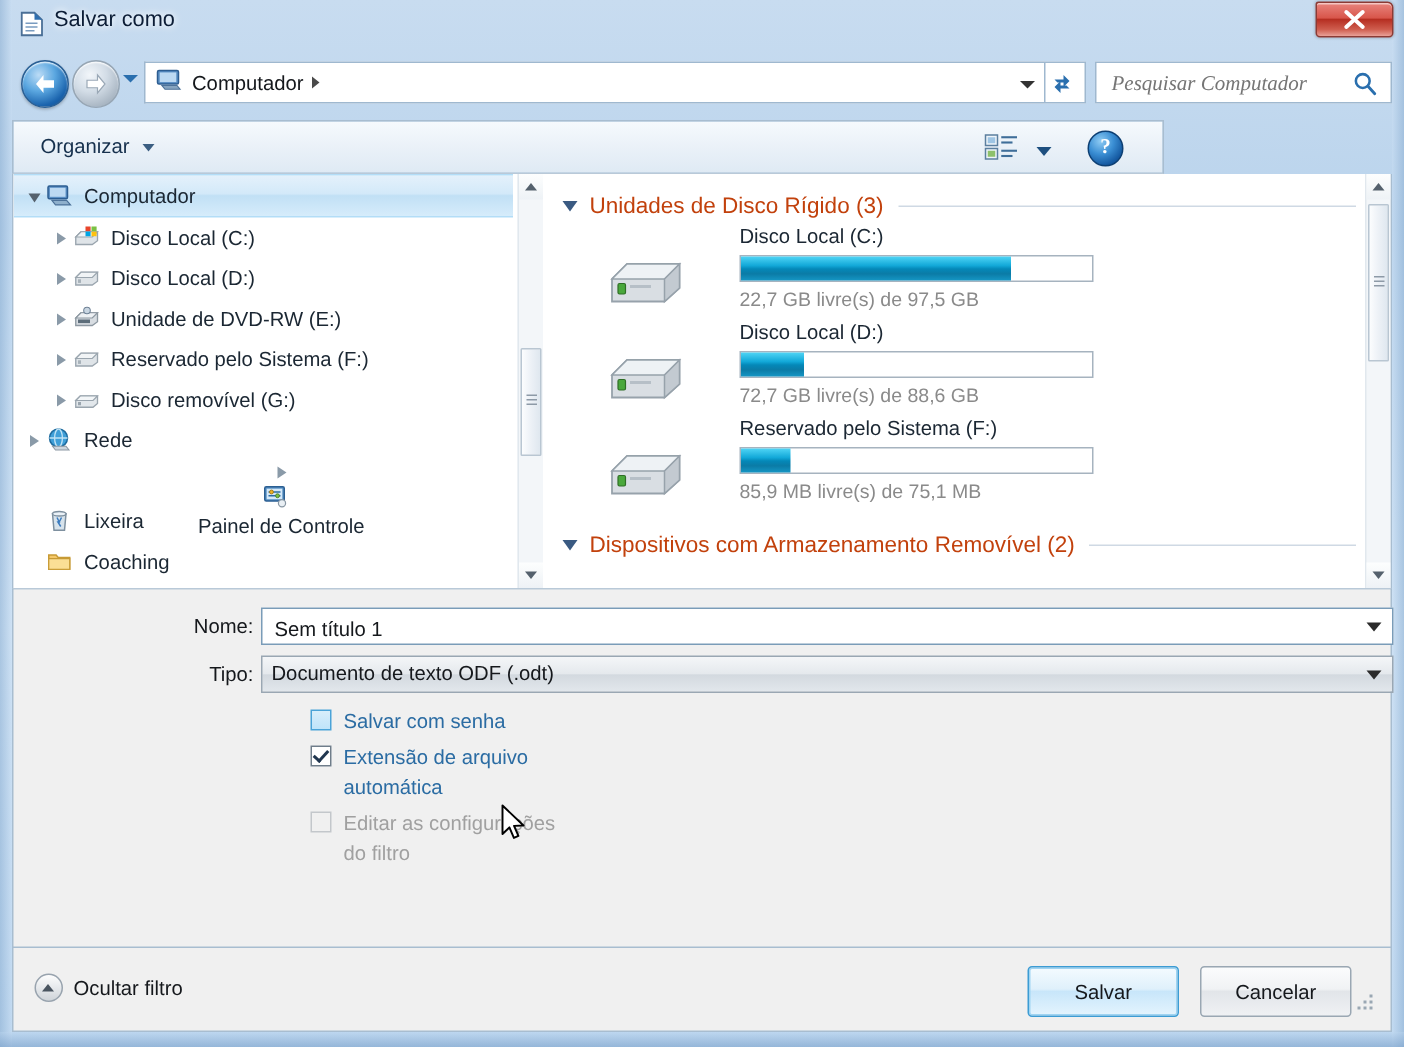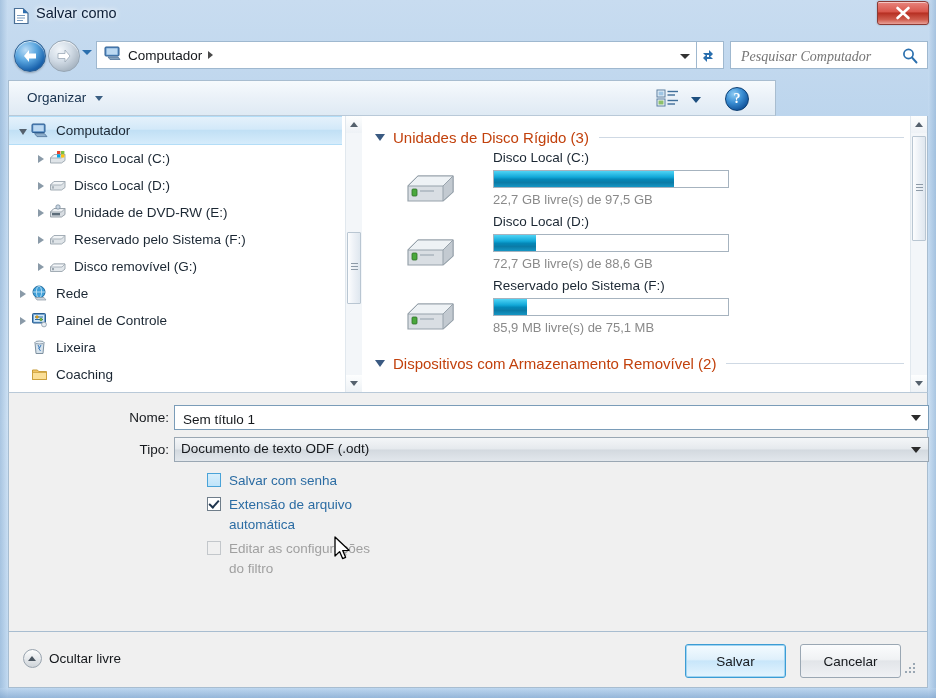--- a/index.html
+++ b/index.html
@@ -612,21 +612,21 @@
         <div class="tree-item" style="padding-left: 6px;">
           <span class="tw"><span class="tw-c"></span></span>
           <span class="ti-icon"><svg width="18" height="17" viewBox="0 0 18 17">
               <circle cx="8" cy="7" r="6" fill="#3f9fd8" stroke="#1e6b9e" stroke-width="1"></circle>
               <ellipse cx="8" cy="7" rx="2.6" ry="6" fill="none" stroke="#bfe2f5" stroke-width=".9"></ellipse>
               <line x1="2" y1="7" x2="14" y2="7" stroke="#bfe2f5" stroke-width=".9"></line>
               <path d="M4 12.5 H13 L15 15 H6 Z" fill="#cdd6de" stroke="#8c98a3" stroke-width=".7"></path>
             </svg></span>
           <span class="ti-label">Rede</span>
         </div>
-        <div class="tree-item" style="padding-left: 6px;">
+        <div class="tree-item" style="padding-left: 24px; flex-direction: column;">
           <span class="tw"><span class="tw-c"></span></span>
           <span class="ti-icon"><svg width="18" height="17" viewBox="0 0 18 17">
               <rect x="1.5" y="1.5" width="13" height="9.5" rx="1" fill="#5a93c6" stroke="#2b5f92"></rect>
               <rect x="2.8" y="2.8" width="10.4" height="7" fill="#d5e9f8"></rect>
               <g stroke="#2b6ca3" stroke-width="1">
                 <line x1="4" y1="5" x2="12" y2="5"></line>
                 <line x1="4" y1="7.5" x2="12" y2="7.5"></line>
               </g>
               <circle cx="6" cy="5" r="1.3" fill="#f0b323" stroke="#9e7415" stroke-width=".6"></circle>
               <circle cx="10" cy="7.5" r="1.3" fill="#7ac143" stroke="#4d7d25" stroke-width=".6"></circle>
@@ -770,21 +770,21 @@
         <div class="opt-row disabled">
           <span class="cb dim"></span>
           <span class="opt-label dim">Editar as configurações do filtro</span>
         </div>
       </div>
   </div>
 
   <div id="bottombar">
     <div id="hide-folders">
       <span id="hide-circle"></span>
-      <span id="hide-label">Ocultar livre</span>
+      <span id="hide-label">Ocultar filtro</span>
     </div>
     <div class="dlg-btn" id="save-btn">
       <span>Salvar</span>
     </div>
     <div class="dlg-btn" id="cancel-btn">
       <span>Cancelar</span>
     </div>
     <div id="resize-grip">
       <i style="left:8px;top:0"></i>
         <i style="left:4px;top:4px"></i>

